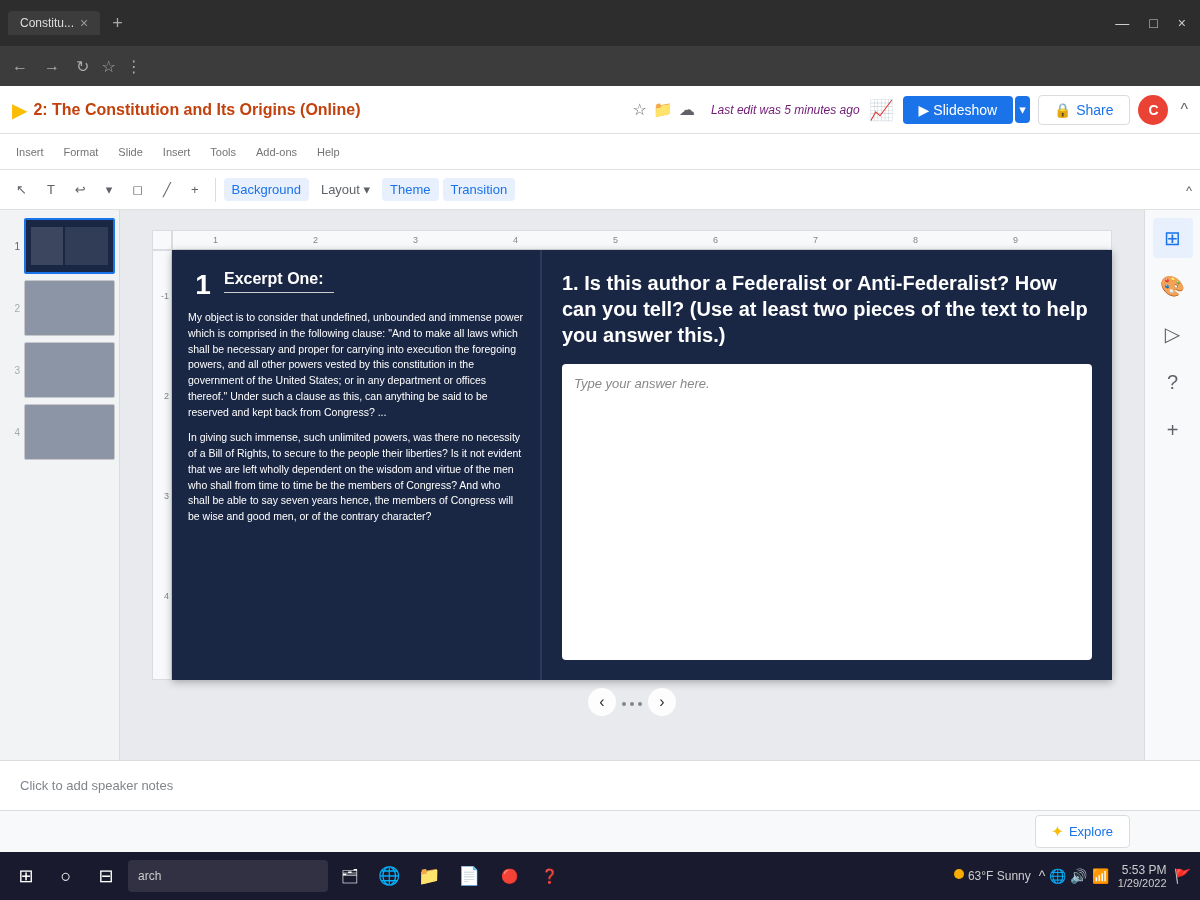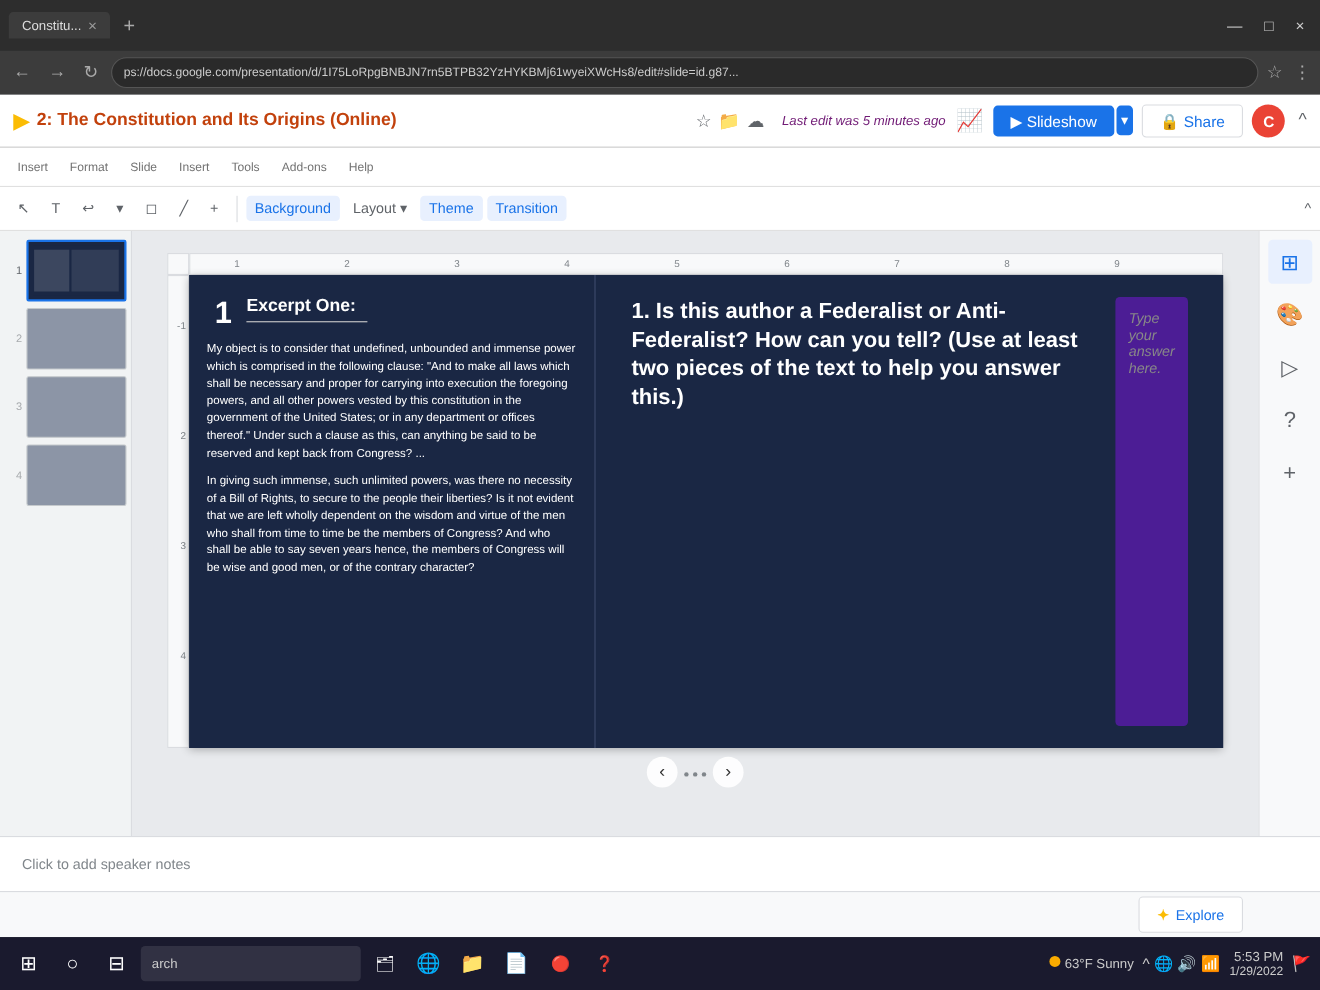--- a/index.html
+++ b/index.html
@@ -259,37 +259,37 @@
 
     .excerpt-body {
       color: white;
       font-size: 10.5px;
       line-height: 1.5;
     }
 
     
     .slide-right {
       flex: 1;
-      padding: 20px 32px;
+      padding: 20px 20px;
       background: #1a2744;
       display: flex;
-      flex-direction: row;
+      flex-direction: column;
       gap: 16px;
     }
 
     .question-text {
       color: white;
       font-size: 20px;
       font-weight: bold;
       line-height: 1.3;
     }
 
     .answer-box {
       flex: 1;
-      background: #4c1d95;
+      background: #ffffff;
       border-radius: 4px;
       padding: 12px;
       font-size: 13px;
       color: #888;
       font-style: italic;
     }
 
     
     .speaker-notes {
       background: #fff;
@@ -440,23 +440,20 @@
     <span class="win-btn">—</span>
     <span class="win-btn">□</span>
     <span class="win-btn close">×</span>
   </div>
 </div>
 
 <div class="browser-chrome">
   <span class="nav-btn">←</span>
   <span class="nav-btn">→</span>
   <span class="nav-btn">↻</span>
-  <div class="url-bar">
-    <span style="font-size:11px;">ps://docs.google.com/presentation/d/1I75LoRpgBNBJN7rn5BTPB32YzHYKBMj61wyeiXWcHs8/edit#slide=id.g87...</span>
-  </div>
   <div class="browser-icons">
     <span>☆</span>
     <span>⋮</span>
   </div>
 </div>
 
 <div class="app-header">
   <div style="display:flex;align-items:center;gap:6px;flex:1;">
     <span style="color:#fbbc04;font-size:20px;">▶</span>
     <span class="app-title">2: The Constitution and Its Origins (Online)</span>

